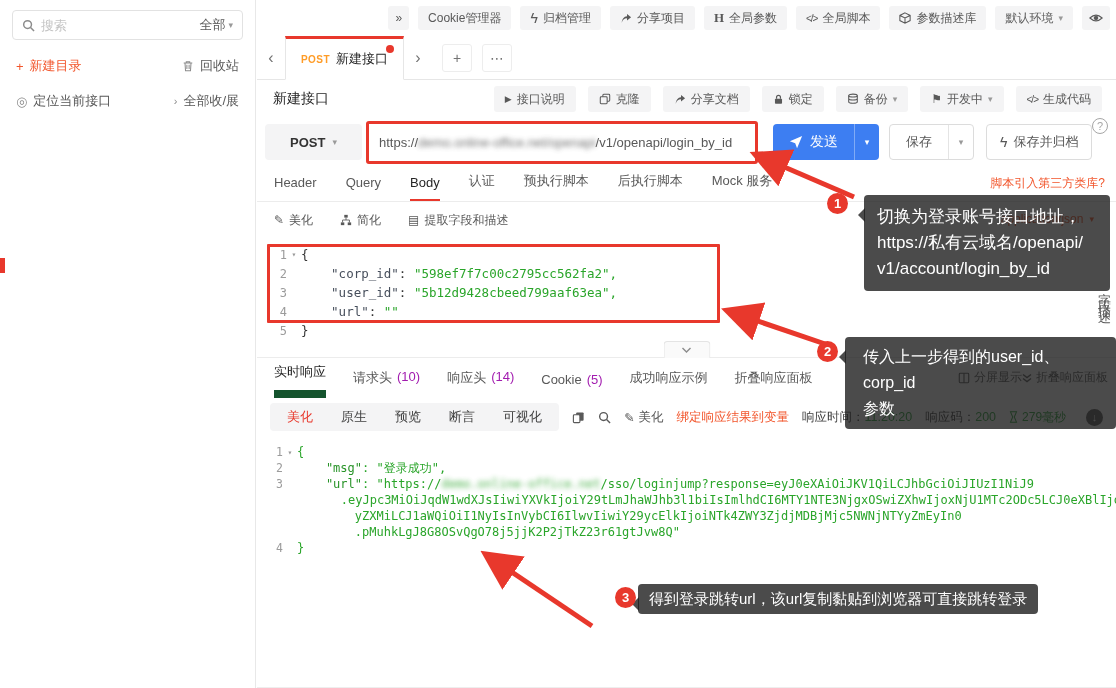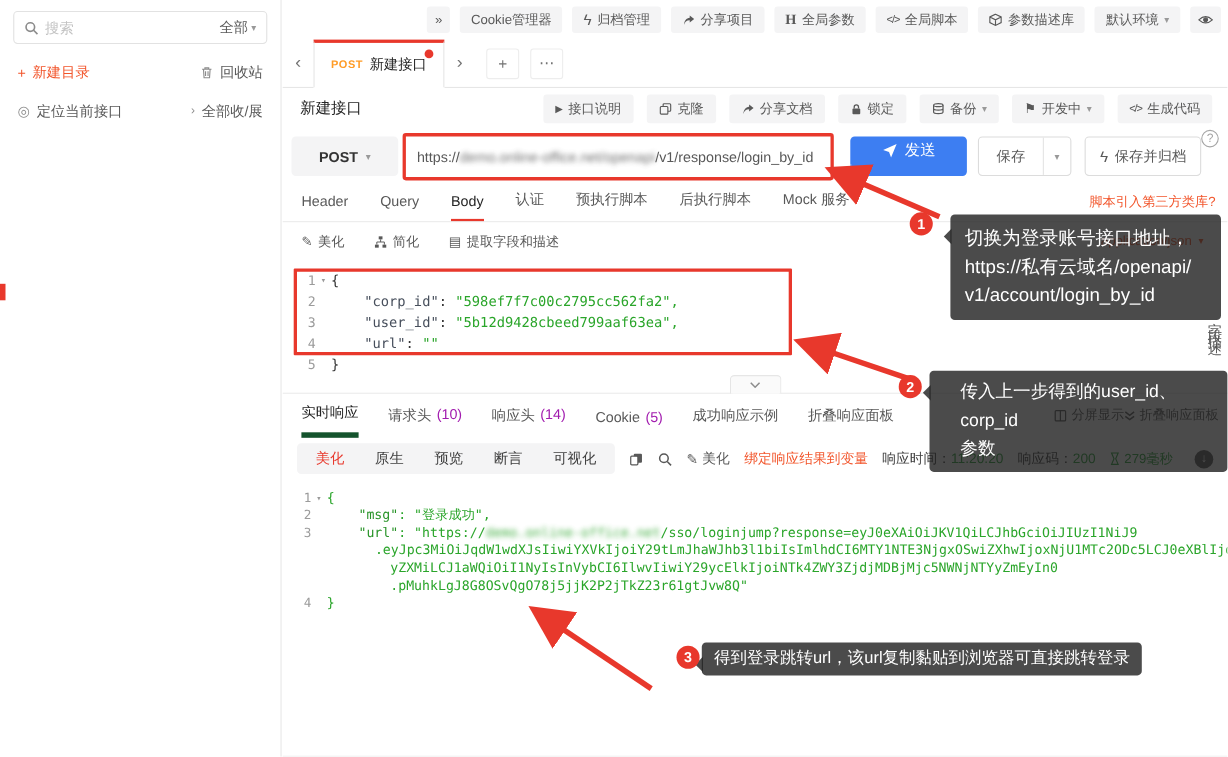--- a/index.html
+++ b/index.html
@@ -42,21 +42,21 @@
   .tab-sq { width:30px; height:28px; align-self:center; margin-left:10px; border:1px solid #ededed; border-radius:3px; display:flex; align-items:center; justify-content:center; color:#737373; font-size:14px; cursor:pointer; background:#fff; }
 
   .endpoint-row { height:38px; display:flex; align-items:center; padding:0 14px 0 16px; gap:12px; flex-shrink:0; }
   .endpoint-title { font-size:14px; color:#262626; margin-right:auto; }
   .ep-btn { background:#f4f4f5; border-radius:3px; height:26px; padding:0 11px; display:flex; align-items:center; gap:5px; font-size:12px; color:#595959; cursor:pointer; white-space:nowrap; }
 
   .url-row { height:48px; display:flex; align-items:center; padding:0 12px 0 8px; flex-shrink:0; position:relative; }
   .method-select { width:97px; height:36px; background:#f4f4f5; border-radius:4px; display:flex; align-items:center; justify-content:center; gap:7px; font-size:13px; font-weight:bold; color:#333; cursor:pointer; flex-shrink:0; }
   .url-input { width:392px; height:43px; margin-left:4px; border:3px solid #e8382c; border-radius:3px; background:#fff; display:flex; align-items:center; padding:0 10px; font-size:13px; color:#595959; white-space:nowrap; overflow:hidden; cursor:text; }
   .blurred { filter:blur(2.6px); opacity:.85; }
-  .send-btn { width:106px; height:36px; margin-left:15px; background:#3d7ef2; border-radius:4px; color:#fff; display:flex; align-items:stretch; cursor:pointer; flex-shrink:0;flex-direction:column; }
+  .send-btn { width:106px; height:36px; margin-left:15px; background:#3d7ef2; border-radius:4px; color:#fff; display:flex; align-items:stretch; cursor:pointer; flex-shrink:0; }
   .send-main { flex:1; display:flex; align-items:center; justify-content:center; gap:7px; font-size:14px; }
   .send-caret { width:25px; border-left:1px solid rgba(255,255,255,.35); display:flex; align-items:center; justify-content:center; }
   .send-caret .caret { color:#fff; }
   .save-btn { height:36px; margin-left:10px; border:1px solid #dcdcdc; border-radius:4px; display:flex; align-items:stretch; color:#595959; cursor:pointer; flex-shrink:0; background:#fff; }
   .save-main { padding:0 16px; display:flex; align-items:center; font-size:13px; }
   .save-caret { width:25px; border-left:1px solid #e4e4e4; display:flex; align-items:center; justify-content:center; }
   .archive-btn { height:36px; margin-left:12px; border:1px solid #dcdcdc; border-radius:4px; padding:0 13px; display:flex; align-items:center; gap:6px; font-size:13px; color:#595959; cursor:pointer; flex-shrink:0; background:#fff; }
   .bolt { font-size:14px; color:#595959; }
   .help-circle { position:absolute; right:8px; top:0; width:16px; height:16px; border:1px solid #a6a6a6; border-radius:50%; color:#a6a6a6; font-size:11px; display:flex; align-items:center; justify-content:center; cursor:pointer; }
 
@@ -78,21 +78,21 @@
   .i2 { padding-left:8ch; }
   .jkey { color:#474f5c; }
   .jstr { color:#2aa52a; }
   .editor-redbox { position:absolute; left:10px; top:6px; width:453px; height:79px; border:3px solid #e8382c; border-radius:1px; pointer-events:none; }
 
   .collapse-row { height:20px; position:relative; border-bottom:1px solid #ececec; flex-shrink:0; }
   .collapse-btn { position:absolute; left:50%; transform:translateX(-50%); bottom:-1px; width:47px; height:17px; background:#fafafa; border:1px solid #e4e4e4; border-bottom:none; border-radius:4px 4px 0 0; display:flex; align-items:center; justify-content:center; color:#8c8c8c; cursor:pointer; }
 
   .resp-tabs { height:40px; display:flex; align-items:flex-end; gap:27px; padding:0 17px; position:relative; flex-shrink:0; }
   .ptab { font-size:13px; color:#595959; padding-bottom:11px; display:flex; gap:5px; cursor:pointer; white-space:nowrap; }
-  .ptab.active { color:#262626; padding-bottom:9px; border-bottom:5px solid #14532d; }
+  .ptab.active { color:#262626; padding-bottom:9px; border-bottom:8px solid #14532d; }
   .count { color:#a21caf; }
   .panel-links { position:absolute; right:8px; top:11px; display:flex; font-size:12px; color:#595959; }
   .panel-links span.lbl-row { display:flex; align-items:center; gap:4px; cursor:pointer; }
 
   .resp-toolbar { height:38px; display:flex; align-items:center; padding:0 13px; gap:13px; flex-shrink:0; font-size:12px; }
   .modes { background:#f4f4f5; border-radius:4px; height:28px; display:flex; align-items:center; padding:0 3px; flex-shrink:0; }
   .mode { padding:0 14px; font-size:13px; color:#404040; cursor:pointer; white-space:nowrap; }
   .mode.active { color:#e8382c; }
   .icon-btn { color:#595959; cursor:pointer; }
   .beautify2 { display:flex; align-items:center; gap:4px; color:#595959; font-size:12.5px; cursor:pointer; white-space:nowrap; }
@@ -110,21 +110,21 @@
   .rkey { color:#279327; }
 
   .side-vtab { position:absolute; right:3px; top:282px; writing-mode:vertical-rl; letter-spacing:6px; font-size:13px; color:#595959; cursor:pointer; }
 
   
   .overlay { position:absolute; inset:0; pointer-events:none; z-index:40; }
   .badge { position:absolute; width:21px; height:21px; border-radius:50%; background:#e8382c; color:#fff; font-size:13px; font-weight:bold; display:flex; align-items:center; justify-content:center; z-index:60; }
   .tooltip { position:absolute; background:rgba(30,30,30,.8); color:#fff; border-radius:4px; z-index:55; }
   .tooltip::before { content:""; position:absolute; left:-6px; top:13px; border:7px solid transparent; border-right:7px solid rgba(30,30,30,.8); border-left:none; }
   #tip1 { left:864px; top:195px; width:246px; padding:9px 13px; font-size:17px; line-height:26px; }
-  #tip2 { left:845px; top:337px; width:271px; padding:7px 28px; font-size:16px; line-height:26px; }
+  #tip2 { left:845px; top:337px; width:271px; padding:7px 18px; font-size:16px; line-height:26px; }
   #tip3 { left:638px; top:584px; padding:3px 11px; font-size:15px; line-height:24px; white-space:nowrap; }
   #badge1 { left:827px; top:193px; }
   #badge2 { left:817px; top:341px; }
   #badge3 { left:615px; top:587px; }
 </style>
 </head>
 <body>
 
 <div class="sidebar">
   <div class="search-row">
@@ -292,21 +292,21 @@
   </div>
 
   <div class="url-row">
     <span class="method-select">
       <span>POST</span>
       <span class="caret">▾</span>
     </span>
     <span class="url-input">
       <span>https://</span>
         <span class="blurred">demo.online-office.net/openapi</span>
-        <span>/v1/response/login_by_id</span>
+        <span>/v1/openapi/login_by_id</span>
     </span>
     <span class="send-btn">
       <span class="send-main">
         <span class="ico">
           <svg viewBox="0 0 16 16" width="14" height="14" fill="#fff">
               <path d="M1 7.2 L15 1 L9.2 15 L7.1 9.4 Z M7.1 9.4 L15 1"></path>
             </svg>
         </span>
         <span>发送</span>
       </span>

